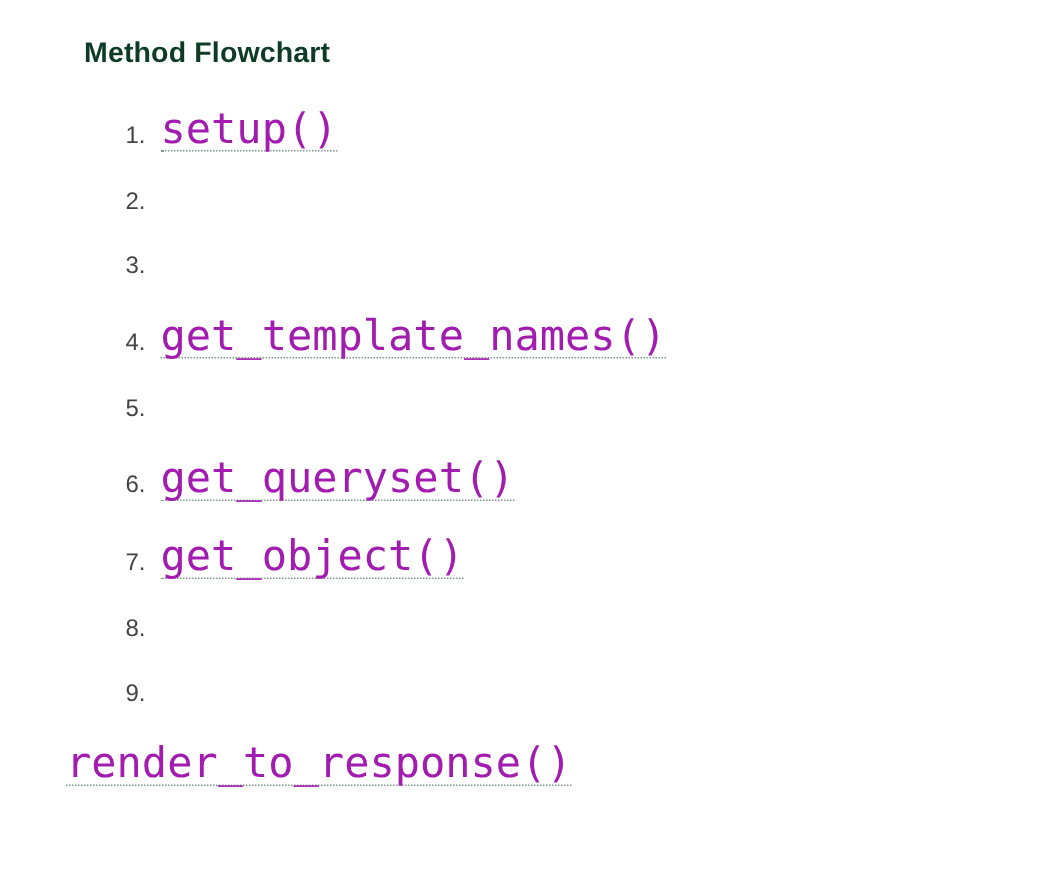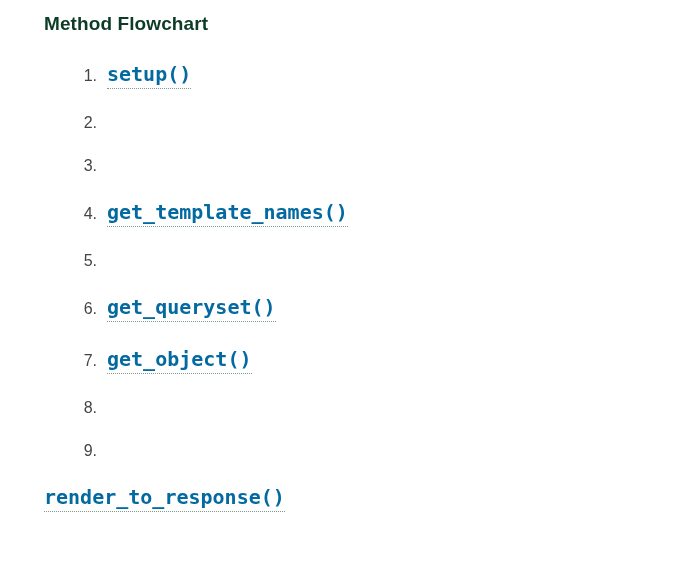--- a/index.html
+++ b/index.html
@@ -8,21 +8,21 @@
     background: #ffffff;
     width: 697px;
     height: 586px;
     overflow: hidden;
     font-family: "Liberation Sans", sans-serif;
   }
   .content {
     padding: 11px 0 0 44px;
   }
   .section-heading {
-    margin: 0;
+    margin: 12px;
     font-family: "Liberation Sans", sans-serif;
     font-size: 19px;
     line-height: 25px;
     font-weight: 700;
     color: #0C3C26;
     letter-spacing: 0.1px;
   }
   ol.method-list {
     list-style: none;
     margin: 26px 0 0 0;
@@ -37,24 +37,24 @@
     flex: 0 0 53px;
     width: 53px;
     text-align: right;
     margin-right: 10px;
     font-family: "Liberation Sans", sans-serif;
     font-size: 16px;
     color: #444444;
   }
   a.method-link {
     font-family: "DejaVu Sans Mono", monospace;
-    font-weight: 700;
-    font-size: 20px;
+    font-weight: 400;
+    font-size: 28px;
     line-height: 24px;
-    color: #0369a1;
+    color: #a21caf;
     text-decoration: none;
     border-bottom: 1px dotted #7f998c;
     padding-bottom: 2px;
     cursor: pointer;
   }
 </style>
 </head>
 <body>
 
 <div class="content">

